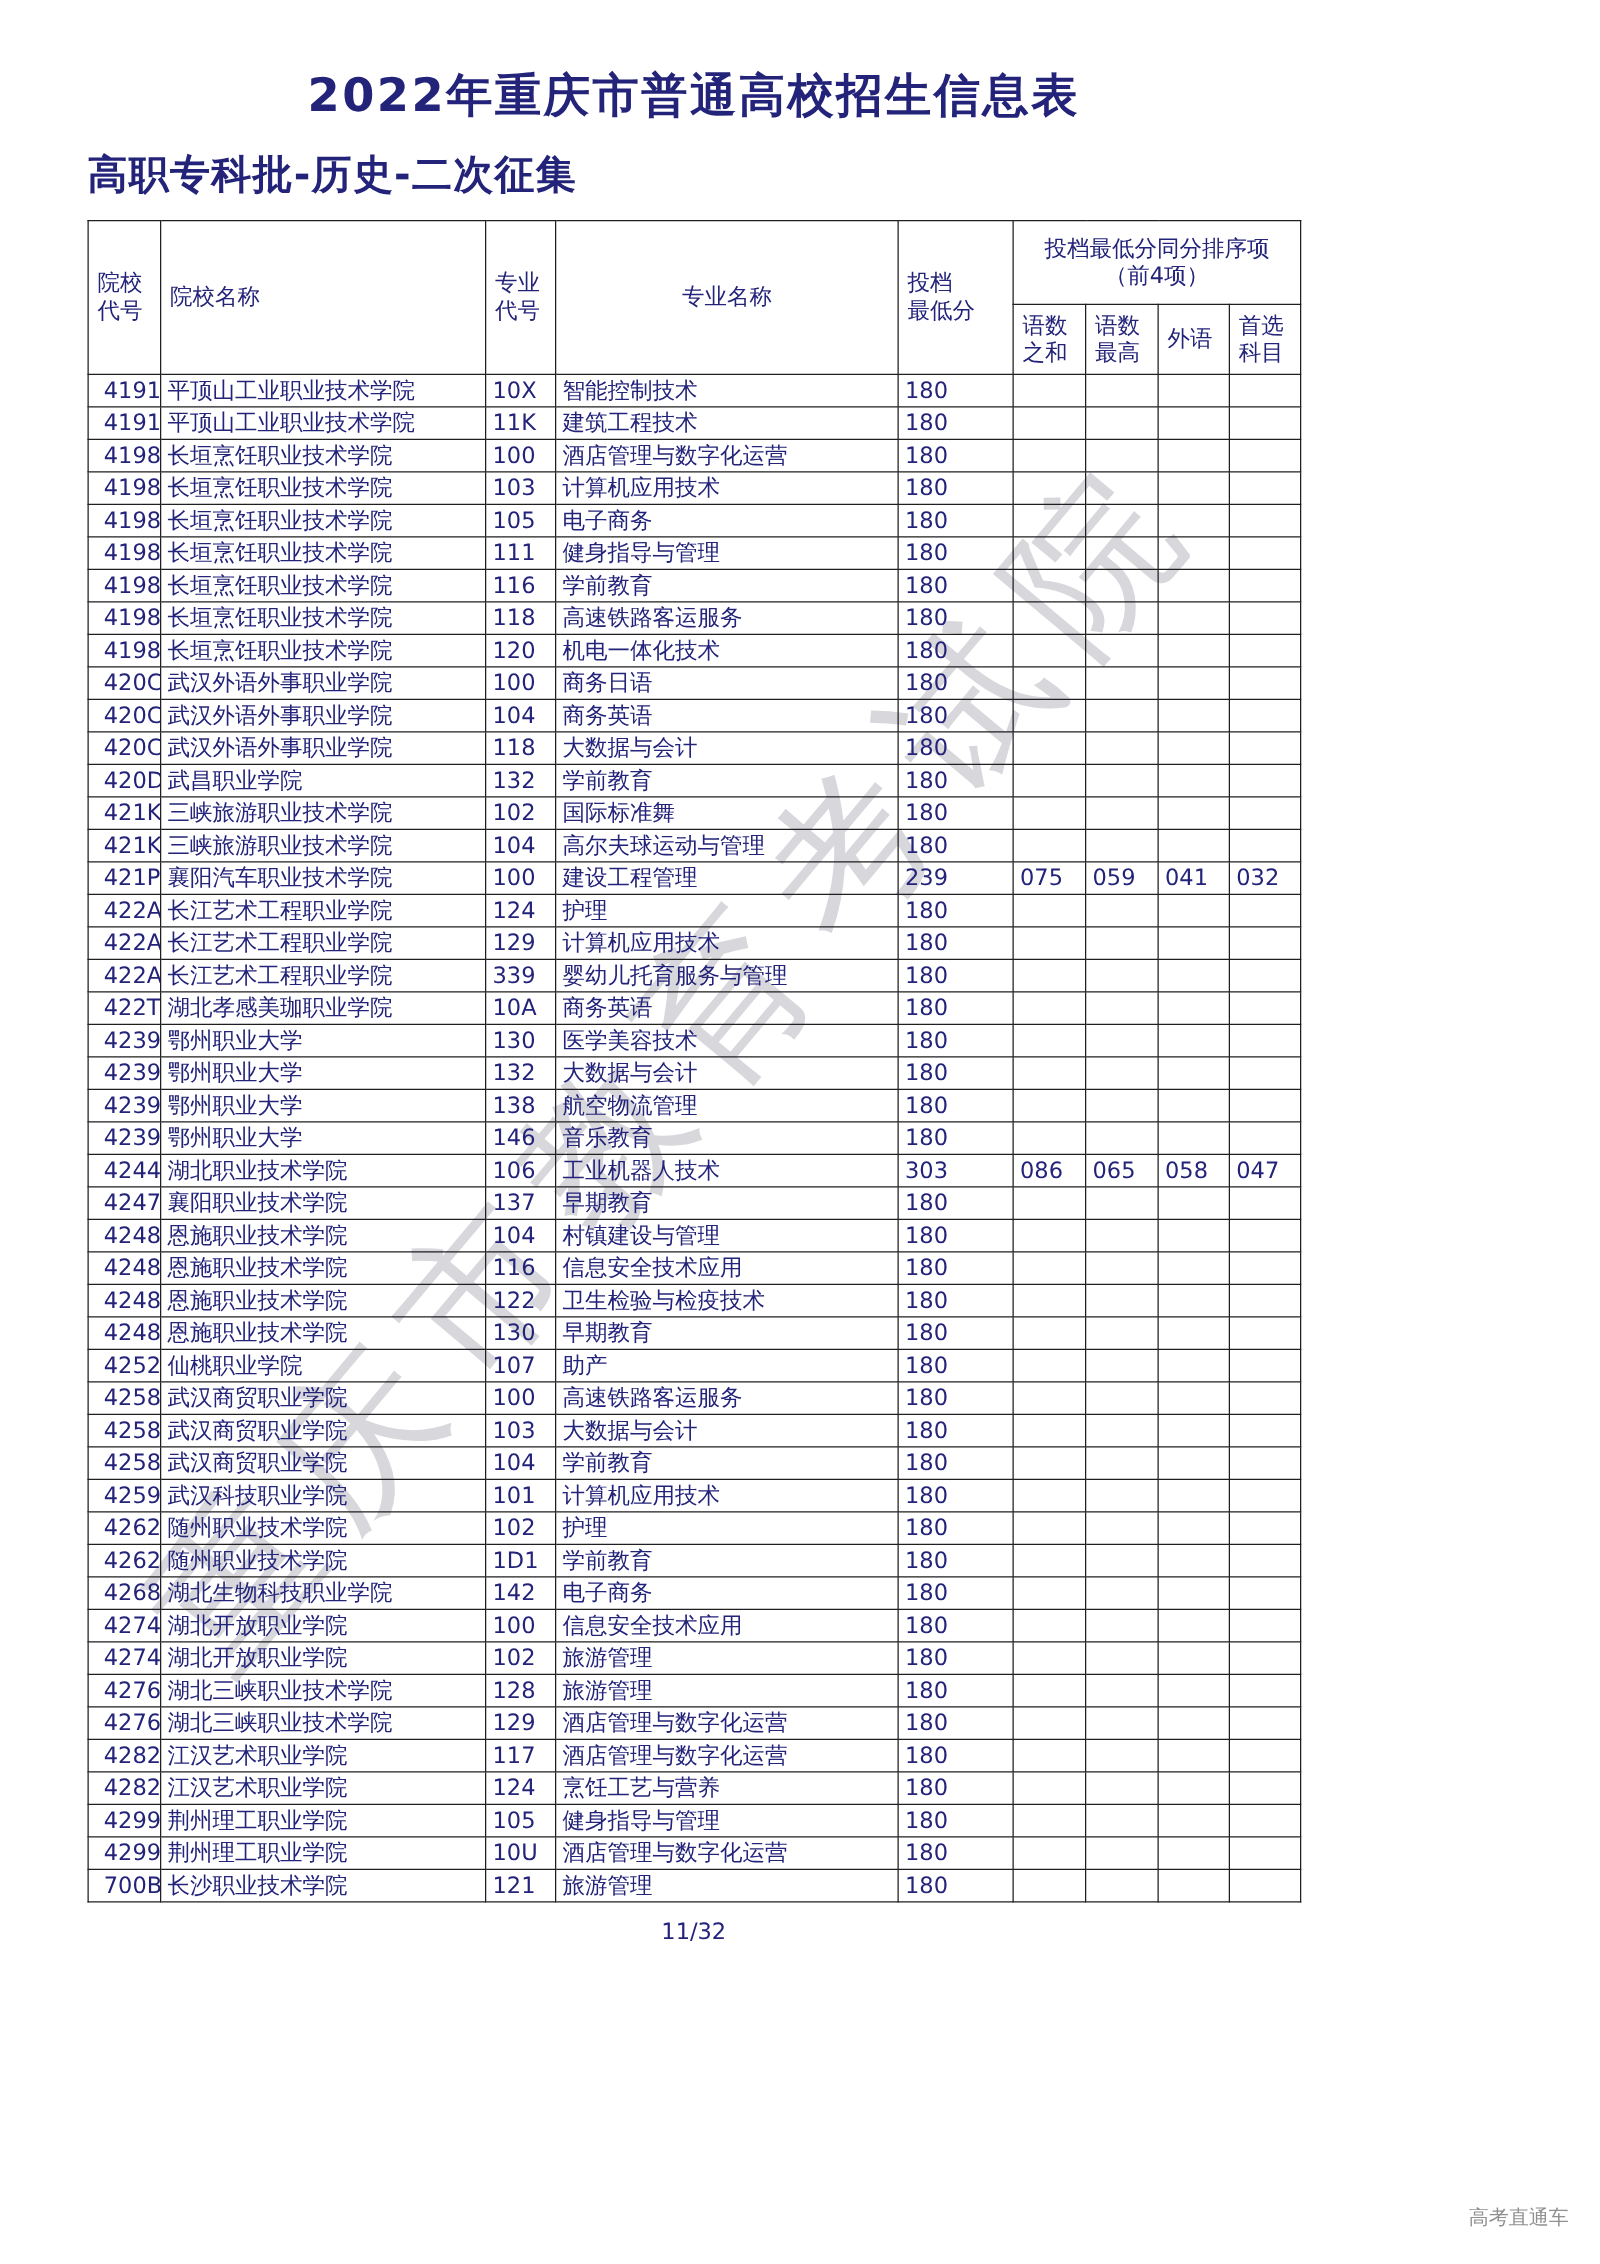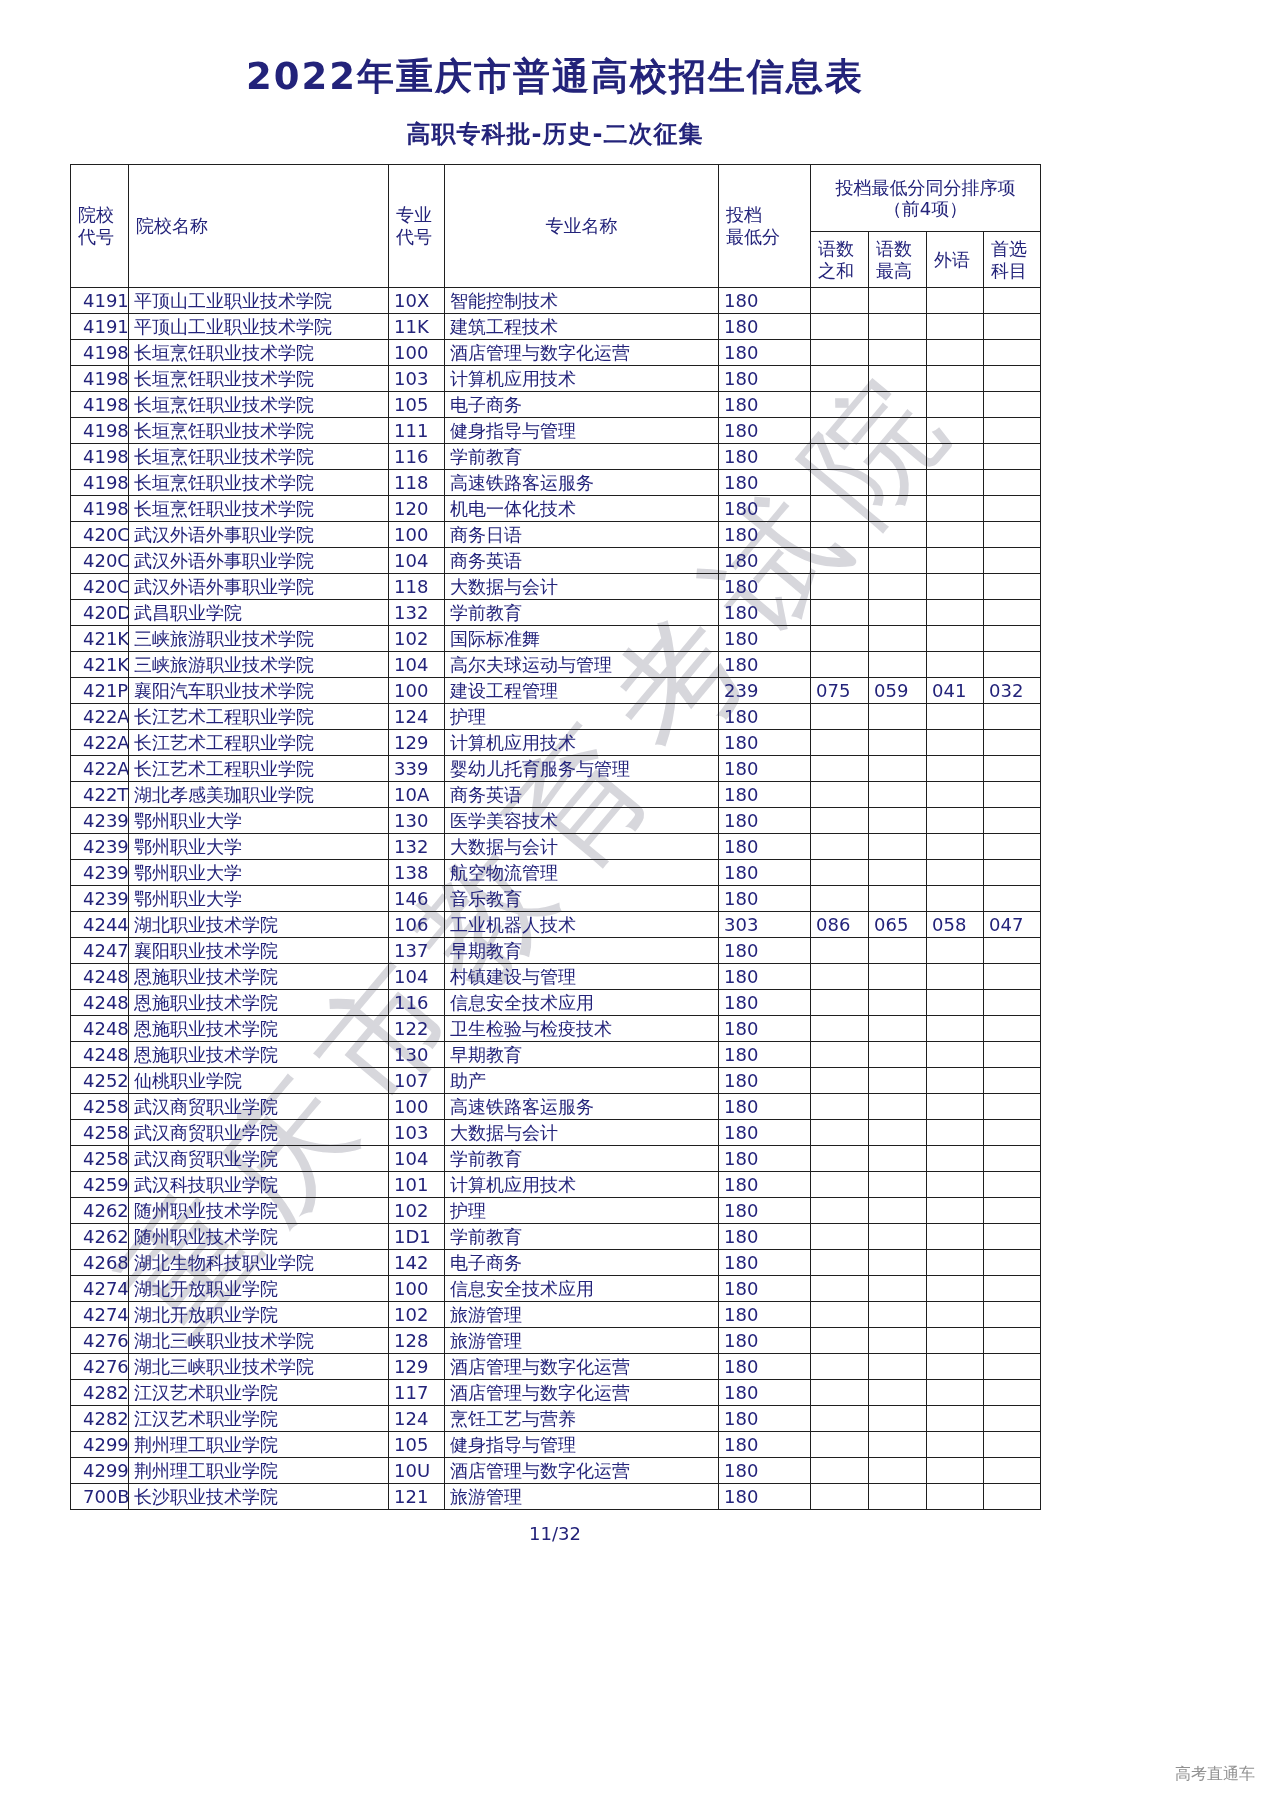--- a/index.html
+++ b/index.html
@@ -47,22 +47,22 @@
     text-align: center;
     font-size: 37px;
     font-weight: bold;
     color: var(--ink);
     letter-spacing: 2px;
   }
   .subtitle {
     margin: 0;
     padding-top: 16px;
     padding-bottom: 14px;
-    text-align: center;
-    font-size: 24px;
+    text-align: left;
+    font-size: 32px;
     font-weight: bold;
     color: var(--ink);
     letter-spacing: 1px;
   }
   table.admission-table {
     border-collapse: collapse;
     table-layout: fixed;
     width: 970px;
     color: var(--ink);
   }

